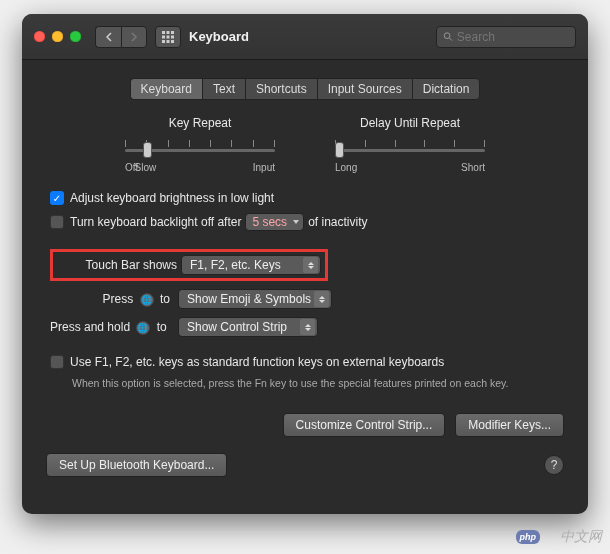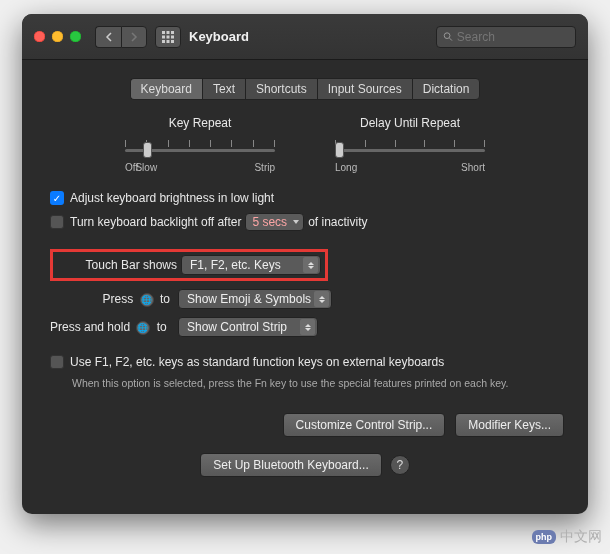--- a/index.html
+++ b/index.html
@@ -145,33 +145,33 @@
   .button-row {
     display: flex; justify-content: flex-end; gap: 10px;
     padding: 10px 24px 0;
   }
   .btn {
     background: linear-gradient(#6a6a6a, #585858);
     border: 1px solid #222; border-radius: 4px;
     padding: 4px 12px; font-size: 12px; color: #eee;
   }
   .footer-row {
-    display: flex; justify-content: center; align-items: center; gap: 8px;
+    display: flex; justify-content: space-between; align-items: center; gap: 8px;
     padding: 16px 24px 0;
   }
   .help-btn {
     width: 20px; height: 20px; border-radius: 50%;
     background: #555; border: 1px solid #222;
     display: flex; align-items: center; justify-content: center;
     font-size: 12px; color: #ddd;
   }
   .watermark {
     position: absolute; right: 8px; bottom: 8px;
     font-size: 14px; color: #b0b0b0; font-weight: 500;
-    display: flex; align-items: center; gap: 4px;
+    display: flex; align-items: center; gap: 20px; font-style: italic;
   }
   .php-logo {
     background: #6c7cb0; color: #fff; font-size: 9px;
     padding: 2px 4px; border-radius: 6px; font-weight: bold;
   }
 </style>
 </head>
 <body>
 
 <div class="window">
@@ -238,21 +238,21 @@
             <div class="tick"></div>
             <div class="tick"></div>
             <div class="tick"></div>
             <div class="tick"></div>
           </div>
         <div class="thumb" style="left:18px;"></div>
       </div>
       <div class="slider-labels" style="width:150px;">
         <span>Off</span>
         <span style="position:relative; left:-50px;">Slow</span>
-        <span>Strip</span>
+        <span>Input</span>
       </div>
     </div>
     <div class="slider-block">
       <div class="slider-title">Delay Until Repeat</div>
       <div class="slider-track" style="width:150px;">
         <div class="track-line" style="width:150px;"></div>
         <div class="ticks">
             <div class="tick"></div>
             <div class="tick"></div>
             <div class="tick"></div>

